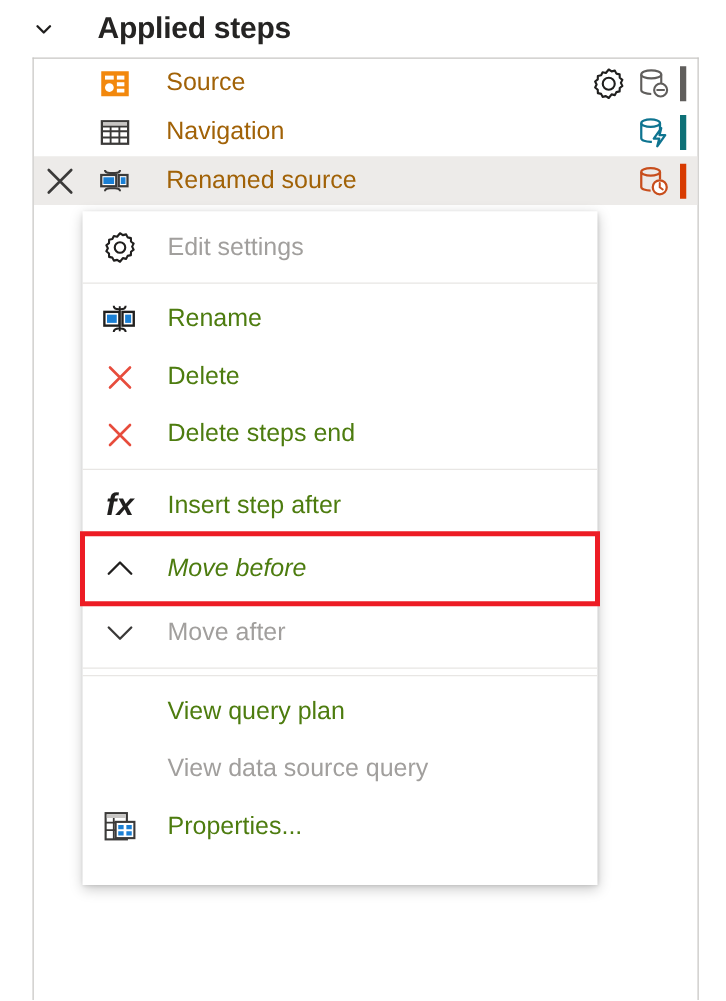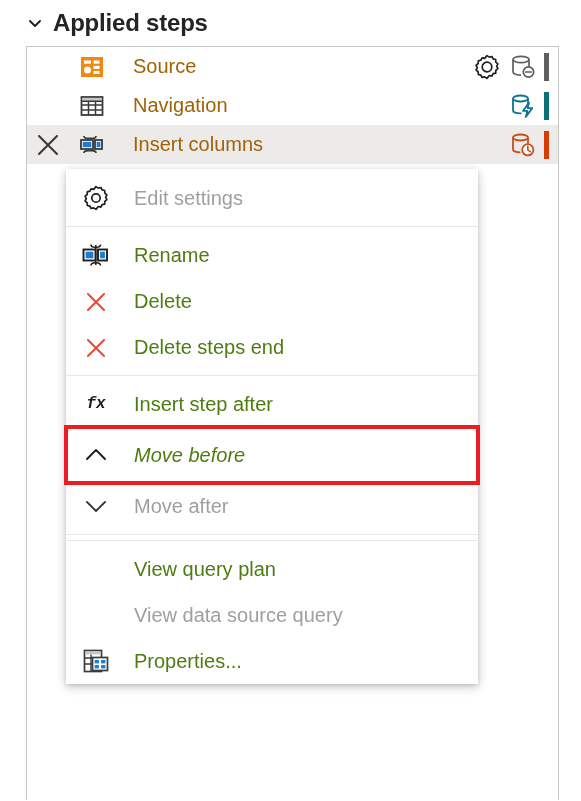--- a/index.html
+++ b/index.html
@@ -34,20 +34,21 @@
     margin-right: 9px;
     flex: 0 0 auto;
     display: block;
   }
   .panel-title {
     font-size: 24px;
     font-weight: bold;
     color: #252423;
     letter-spacing: -0.2px;
     white-space: nowrap;
+    margin-left: 25px;
   }
 
   
   .steps-panel {
     position: absolute;
     left: 26px;
     top: 46px;
     width: 533px;
     height: 754px;
     border: 1px solid #c8c6c4;
@@ -116,21 +117,21 @@
 
   
   .context-menu {
     position: absolute;
     left: 66px;
     top: 169px;
     width: 412px;
     background: #ffffff;
     box-shadow: 0 3px 10px rgba(0,0,0,0.22), 0 1px 3px rgba(0,0,0,0.13);
     box-sizing: border-box;
-    padding: 6px 0 0 0;
+    padding: 6px 0 24px 0;
     z-index: 20;
   }
   .menu-item {
     position: relative;
     height: 46px;
     display: flex;
     align-items: center;
     box-sizing: border-box;
   }
   .menu-icon {
@@ -158,24 +159,24 @@
     margin: 5px 0 5px 0;
   }
   .menu-item.highlighted {
     outline: 4px solid #ed1c24;
     outline-offset: -2px;
     z-index: 5;
     height: 56px;
     font-style: italic;
   }
   .fx-glyph {
-    font-family: Liberation Mono, monospace;
+    font-family: Liberation Sans, sans-serif;
     font-style: italic;
     font-weight: bold;
-    font-size: 16px;
+    font-size: 25px;
     color: #201f1e;
     line-height: 1;
   }
 </style>
 </head>
 <body>
 
 <div class="panel-header">
   <svg class="chevron-collapse" viewBox="0 0 18 18">
     <path d="M4 7 L9 12 L14 7" fill="none" stroke="#201f1e" stroke-width="1.9" stroke-linecap="round" stroke-linejoin="round"></path>
@@ -234,21 +235,21 @@
       <path d="M4 4 L22 22 M22 4 L4 22" stroke="#3b3a39" stroke-width="2.1" stroke-linecap="round"></path>
     </svg>
     <svg class="step-icon" viewBox="0 0 26 26">
       <path d="M5 4 c0 2.4 2 2.4 4 2.4 h4 c2 0 4 0 4-2.4" fill="none" stroke="#3b3a39" stroke-width="1.7"></path>
       <rect x="2" y="8" width="12" height="9" fill="#ffffff" stroke="#3b3a39" stroke-width="1.8"></rect>
       <rect x="3.7" y="9.8" width="8.6" height="5.4" fill="#1a7fd4"></rect>
       <rect x="16" y="8" width="7" height="9" fill="#ffffff" stroke="#3b3a39" stroke-width="1.8"></rect>
       <rect x="17.6" y="9.8" width="3.8" height="5.4" fill="#1a7fd4"></rect>
       <path d="M5 21 c0-2.4 2-2.4 4-2.4 h4 c2 0 4 0 4 2.4" fill="none" stroke="#3b3a39" stroke-width="1.7"></path>
     </svg>
-    <span class="step-label">Insert columns</span>
+    <span class="step-label">Renamed source</span>
     <div class="step-right">
       <svg class="db-icon" viewBox="0 0 28 28">
         <ellipse cx="11.5" cy="6.5" rx="7.5" ry="3" fill="none" stroke="#c84e1d" stroke-width="1.8"></ellipse>
         <path d="M4 6.5 V18.5 c0 1.6 3.4 2.9 7.5 2.9" fill="none" stroke="#c84e1d" stroke-width="1.8"></path>
         <path d="M19 6.5 V12.5" fill="none" stroke="#c84e1d" stroke-width="1.8"></path>
         <circle cx="18.8" cy="18.8" r="5.6" fill="#ffffff" stroke="#c84e1d" stroke-width="1.8"></circle>
         <path d="M18.8 15.4 V18.8 L21.2 20.6" fill="none" stroke="#c84e1d" stroke-width="1.6" stroke-linecap="round"></path>
       </svg>
       <div class="status-bar" style="background:#d83b01"></div>
     </div>

